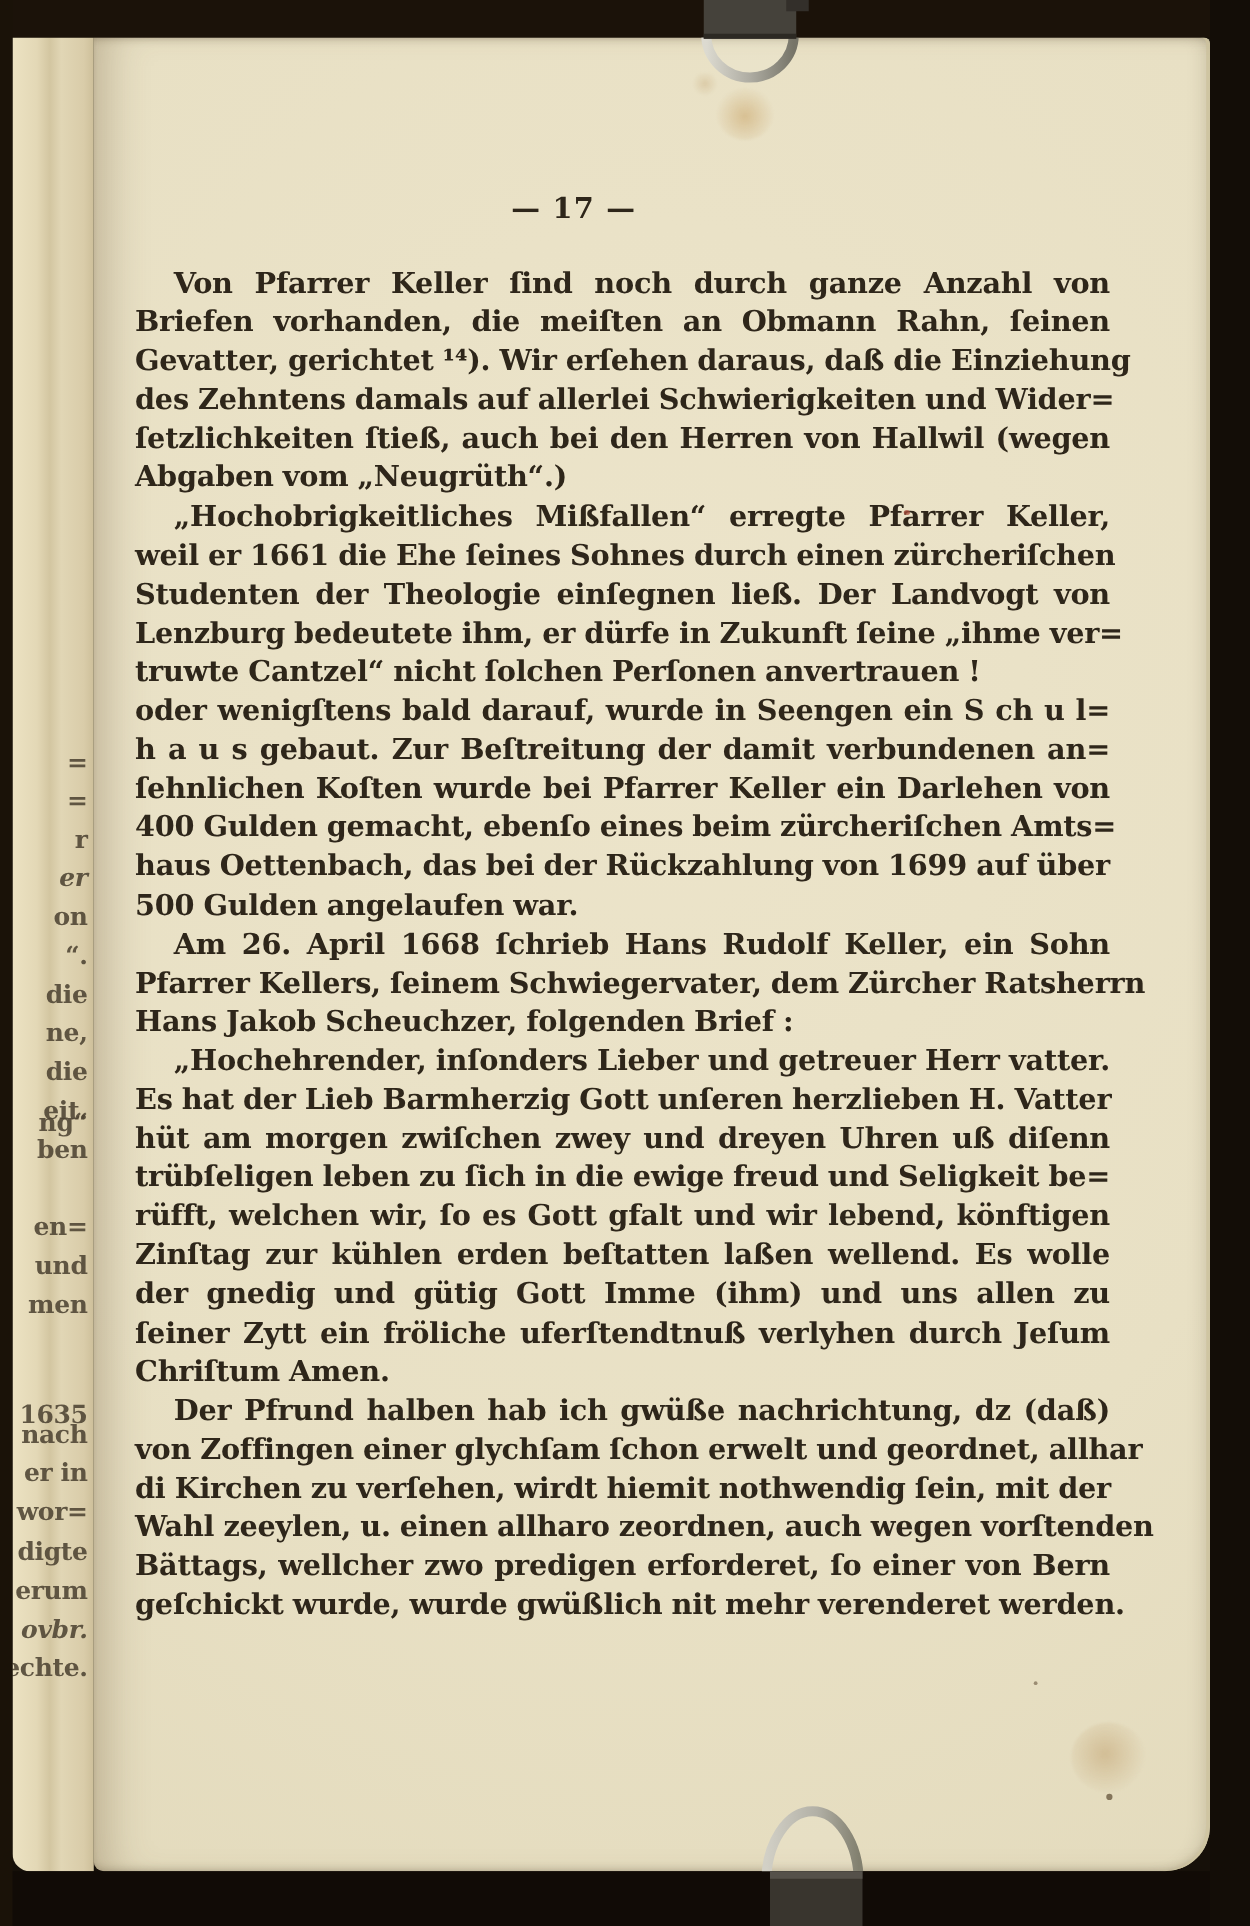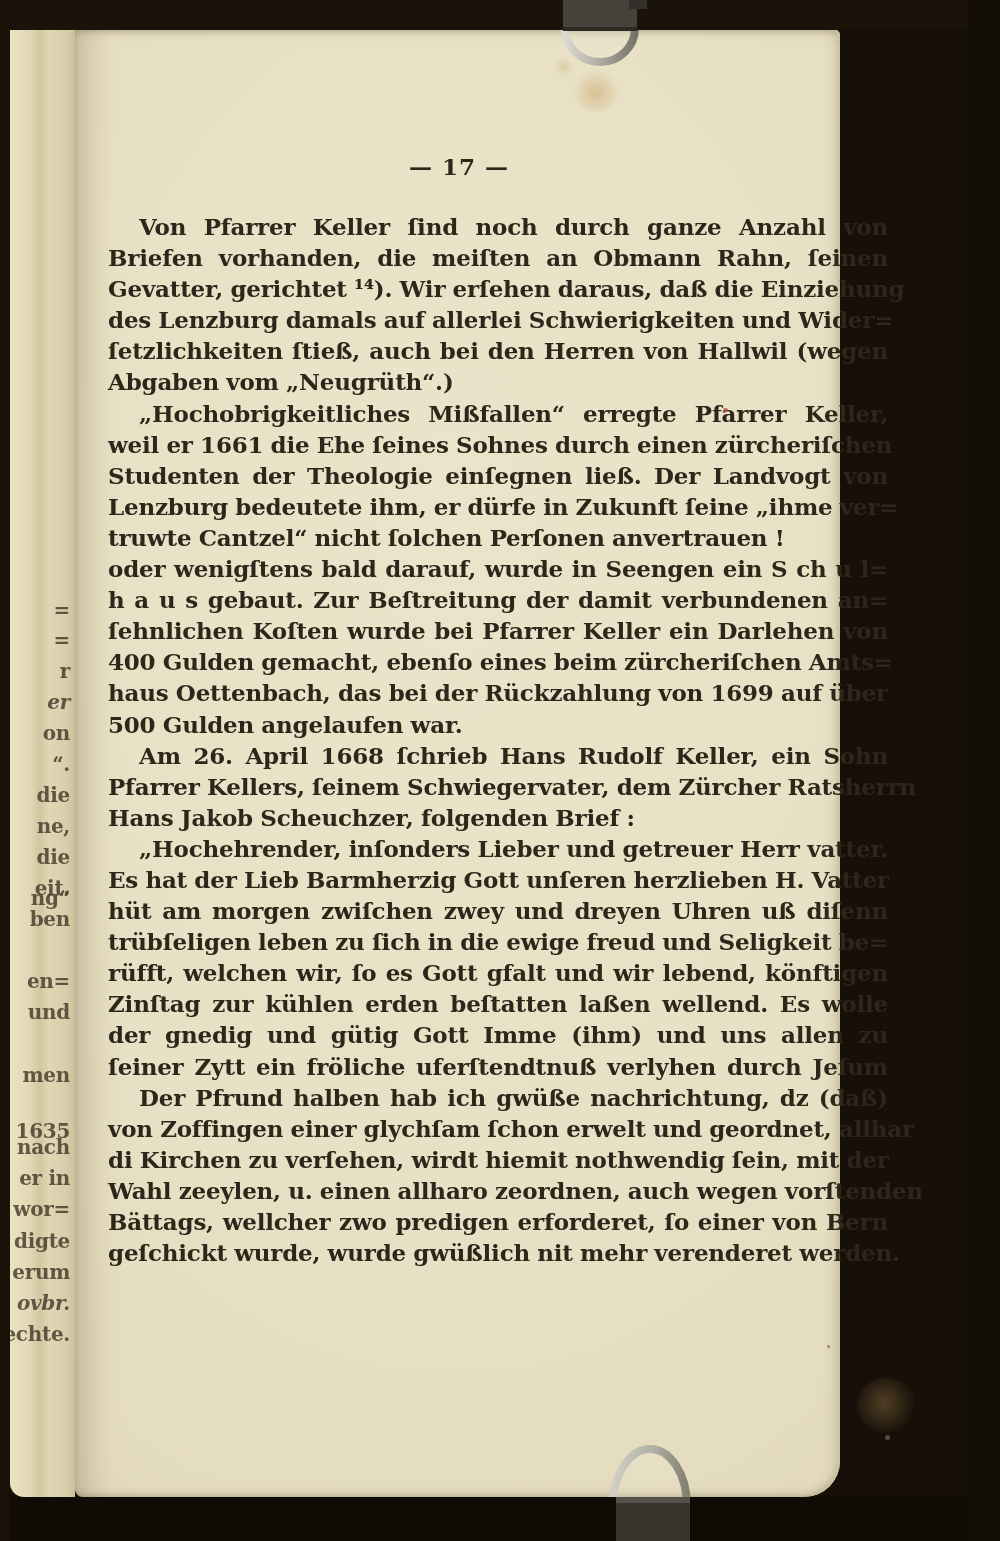--- a/index.html
+++ b/index.html
@@ -14,21 +14,21 @@
     background:linear-gradient(90deg,#ece2c2 0%,#e3d8b6 30%,#d3c6a1 46%,#e1d6b5 60%,#d9cca9 88%,#cdbf9a 100%);
     border-bottom-left-radius:14px;
   }
   .frag{
     position:absolute;right:5px;white-space:nowrap;
     font-weight:700;font-size:20px;line-height:26px;
     color:#4e4433;opacity:.88;letter-spacing:-0.3px;
   }
   
   .page{
-    position:absolute;left:75px;top:30px;width:765px;height:1467px;
+    position:absolute;left:75px;top:30px;width:893px;height:1467px;
     background:radial-gradient(120% 90% at 50% 35%, #ece4ca 0%, #e8e0c4 55%, #e1d8b9 100%);
     box-shadow:
       inset 28px 0 34px -18px rgba(95,73,40,.30),
       inset -3px 0 0 #cfc5a2,
       inset -12px 0 16px -10px rgba(60,45,25,.22),
       inset 0 5px 8px -5px rgba(60,45,25,.35),
       inset 0 -5px 8px -5px rgba(60,45,25,.30);
     border-bottom-right-radius:36px;
     border-top-right-radius:5px;
     border-bottom-left-radius:8px;
@@ -76,39 +76,39 @@
       <div class="frag" style="top: 690px;">on</div>
       <div class="frag" style="top: 721px;">“.</div>
       <div class="frag" style="top: 752px;">die</div>
       <div class="frag" style="top: 783px;">ne,</div>
       <div class="frag" style="top: 814px;">die</div>
       <div class="frag" style="top: 845px;">eit.</div>
       <div class="frag" style="top: 876px;">ben</div>
       <div class="frag" style="top: 855px; margin-left: 32px;">ng“</div>
       <div class="frag" style="top: 938px;">en=</div>
       <div class="frag" style="top: 969px;">und</div>
-      <div class="frag" style="top: 1000px; margin-top: 32px;">men</div>
+      <div class="frag" style="top: 1000px;">men</div>
       <div class="frag" style="top: 1073px; margin-top: 15px;">1635</div>
       <div class="frag" style="top: 1104px;">nach</div>
       <div class="frag" style="top: 1135px;">er in</div>
       <div class="frag" style="top: 1166px; margin-left: 33px;">wor=</div>
       <div class="frag" style="top: 1198px;">digte</div>
       <div class="frag" style="top: 1229px;">erum</div>
       <div class="frag" style="top: 1260px; font-style: italic;">ovbr.</div>
       <div class="frag" style="top: 1291px;">echte.</div>
     </div>
 
   <div class="page">
     <div class="pageno">— 17 —</div>
     <div class="textblock">
         <div class="para">
           <div class="line indent">Von Pfarrer Keller ſind noch durch ganze Anzahl von</div>
           <div class="line">Briefen vorhanden, die meiſten an Obmann Rahn, ſeinen</div>
           <div class="line">Gevatter, gerichtet ¹⁴). Wir erſehen daraus, daß die Einziehung</div>
-          <div class="line">des Lenzburg damals auf allerlei Schwierigkeiten und Wider=</div>
+          <div class="line">des Zehntens damals auf allerlei Schwierigkeiten und Wider=</div>
           <div class="line">ſetzlichkeiten ſtieß, auch bei den Herren von Hallwil (wegen</div>
           <div class="line last">Abgaben vom „Neugrüth“.)</div>
         </div>
         <div class="para">
           <div class="line indent">„Hochobrigkeitliches Mißfallen“ erregte Pfarrer Keller,</div>
           <div class="line">weil er 1661 die Ehe ſeines Sohnes durch einen zürcheriſchen</div>
           <div class="line">Studenten der Theologie einſegnen ließ. Der Landvogt von</div>
           <div class="line">Lenzburg bedeutete ihm, er dürfe in Zukunft ſeine „ihme ver=</div>
           <div class="line last">truwte Cantzel“ nicht ſolchen Perſonen anvertrauen !</div>
         </div>
@@ -127,20 +127,21 @@
         </div>
         <div class="para">
           <div class="line indent">„Hochehrender, inſonders Lieber und getreuer Herr vatter.</div>
           <div class="line">Es hat der Lieb Barmherzig Gott unſeren herzlieben H. Vatter</div>
           <div class="line">hüt am morgen zwiſchen zwey und dreyen Uhren uß diſenn</div>
           <div class="line">trübſeligen leben zu ſich in die ewige freud und Seligkeit be=</div>
           <div class="line">rüfft, welchen wir, ſo es Gott gfalt und wir lebend, könftigen</div>
           <div class="line">Zinſtag zur kühlen erden beſtatten laßen wellend. Es wolle</div>
           <div class="line">der gnedig und gütig Gott Imme (ihm) und uns allen zu</div>
           <div class="line">ſeiner Zytt ein fröliche uferſtendtnuß verlyhen durch Jeſum</div>
+          <div class="line last">Chriſtum Amen.</div>
         </div>
         <div class="para">
           <div class="line indent">Der Pfrund halben hab ich gwüße nachrichtung, dz (daß)</div>
           <div class="line">von Zoffingen einer glychſam ſchon erwelt und geordnet, allhar</div>
           <div class="line">di Kirchen zu verſehen, wirdt hiemit nothwendig ſein, mit der</div>
           <div class="line">Wahl zeeylen, u. einen allharo zeordnen, auch wegen vorſtenden</div>
           <div class="line">Bättags, wellcher zwo predigen erforderet, ſo einer von Bern</div>
           <div class="line last">geſchickt wurde, wurde gwüßlich nit mehr verenderet werden.</div>
         </div>
       </div>

